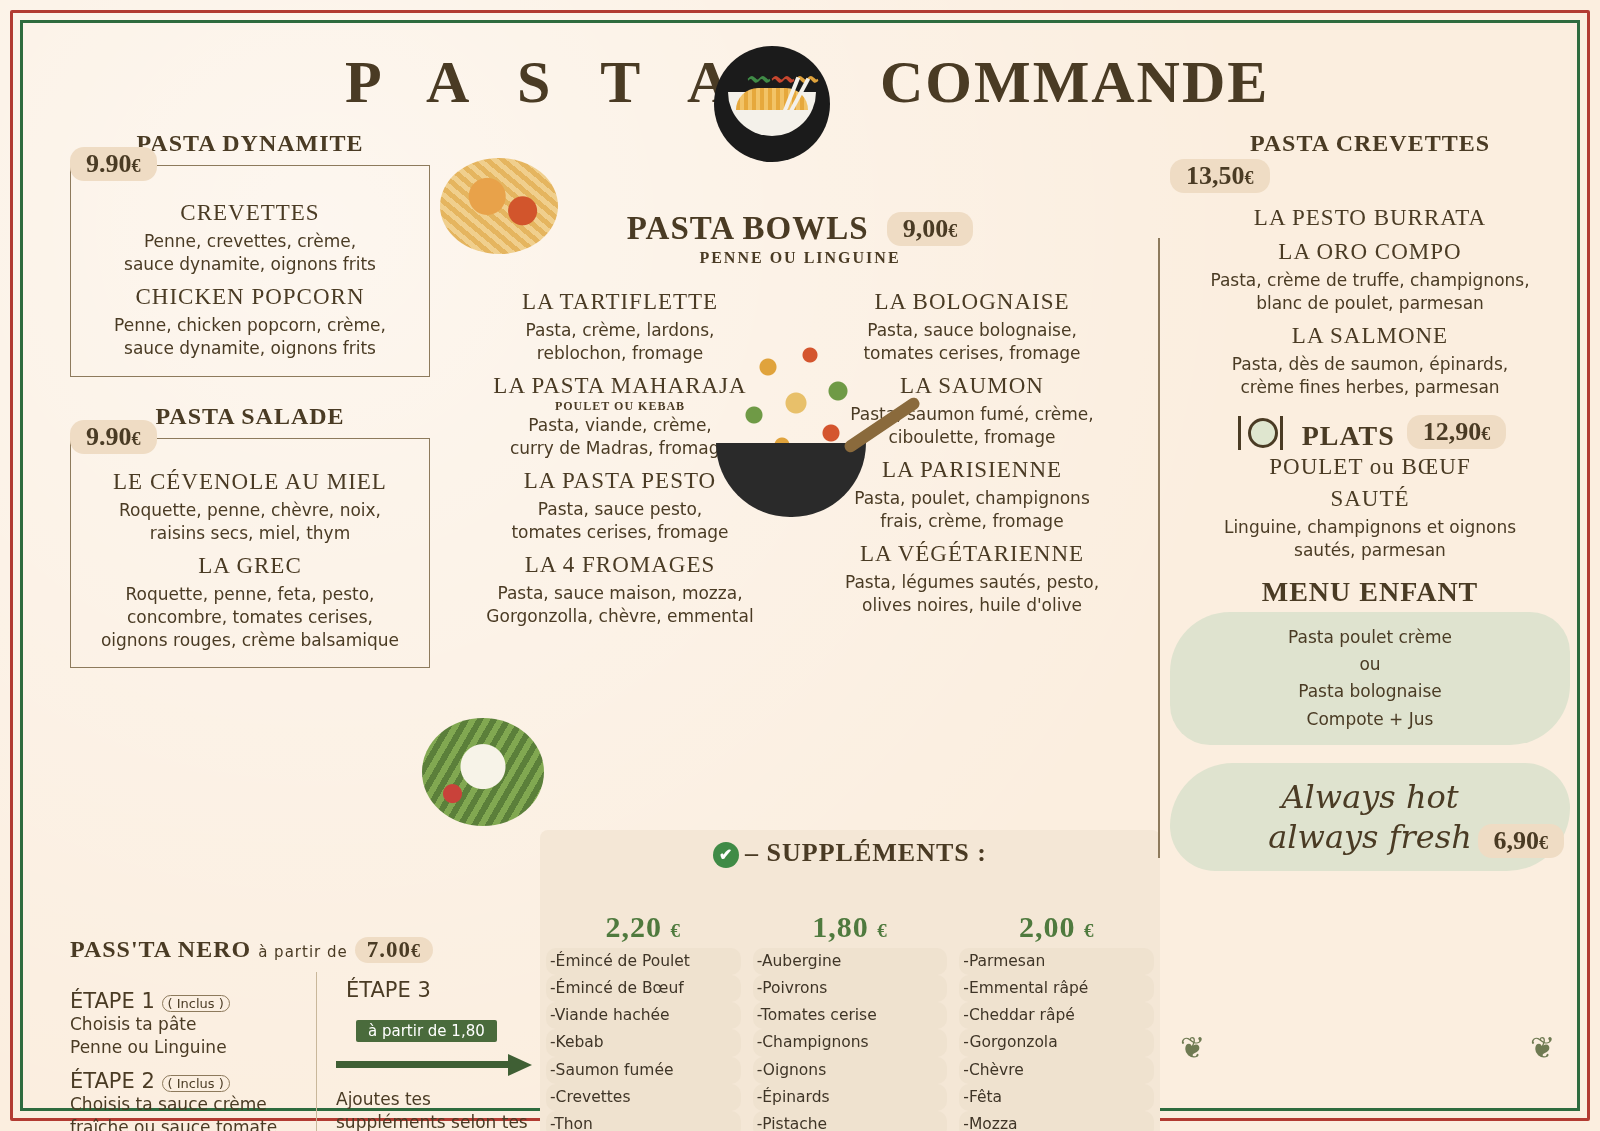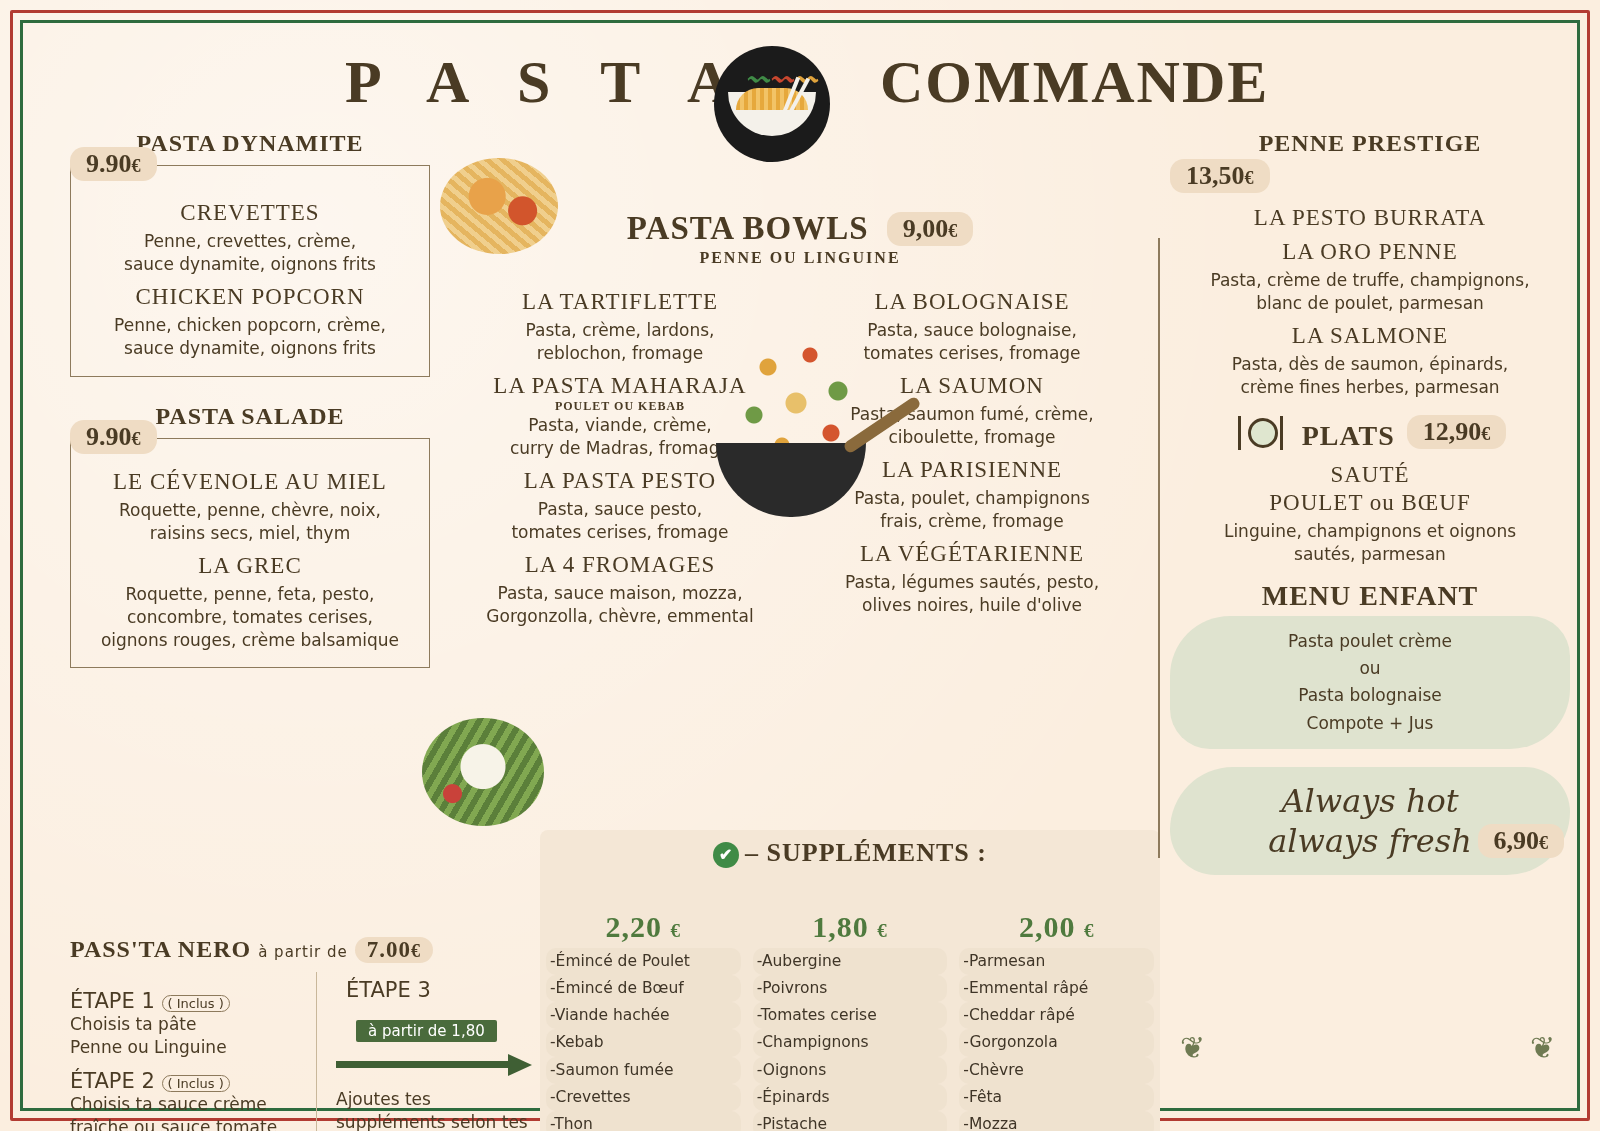--- a/index.html
+++ b/index.html
@@ -388,47 +388,47 @@
               <div class="supp-item">-Crème fines herbes</div>
               <div class="supp-item">-Tenders</div>
 
             </div>
           </div>
         </div>
       </div>
 
       <div class="vdivider"></div>
       <div class="col-right">
-        <div class="sec-title">PENNE PRESTIGE</div>
+        <div class="sec-title">PASTA CREVETTES</div>
 
         <div class="price-row" style="margin-top:2px">
           <span class="price-pill"><span>13,50</span><span class="cur">€</span></span>
         </div>
 
         <div style="margin-top:12px">
           <div class="dish-name">LA PESTO BURRATA</div>
-          <div class="dish-name">LA ORO PENNE</div>
+          <div class="dish-name">LA ORO COMPO</div>
           <div class="dish-desc" style="white-space:pre-line">Pasta, crème de truffe, champignons,
 blanc de poulet, parmesan</div>
           <div class="dish-name">LA SALMONE</div>
           <div class="dish-desc" style="white-space:pre-line">Pasta, dès de saumon, épinards,
 crème fines herbes, parmesan</div>
         </div>
 
         <div class="plats-row">
           <span class="plate-icon">
             <span class="kn"></span>
             <span class="pl"></span>
             <span class="fk"></span>
           </span>
           <span class="lbl">PLATS</span>
           <span class="price-pill" style="margin-left:8px"><span>12,90</span><span class="cur">€</span></span>
         </div>
+        <div class="dish-name" style="margin-top:-2px">POULET ou BŒUF</div>
         <div class="dish-name" style="margin-top:6px">SAUTÉ</div>
-        <div class="dish-name" style="margin-top:-2px">POULET ou BŒUF</div>
         <div class="dish-desc" style="white-space:pre-line">Linguine, champignons et oignons
 sautés, parmesan</div>
 
         <div class="enfant-title">MENU ENFANT</div>
         <div class="enfant-box">
           <div>Pasta poulet crème</div>
           <div>ou</div>
           <div>Pasta bolognaise</div>
           <div>Compote + Jus</div>
         </div>

